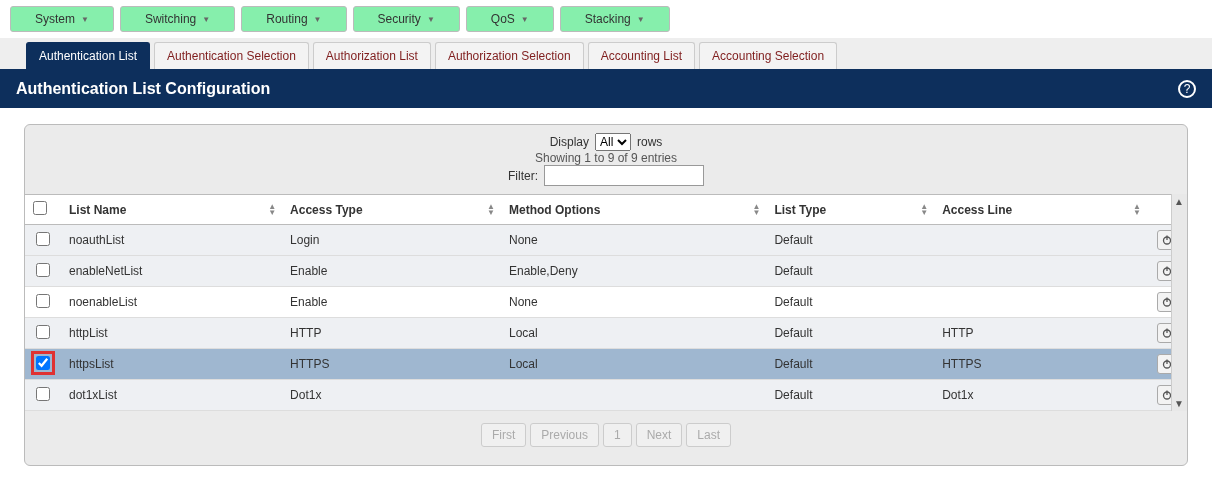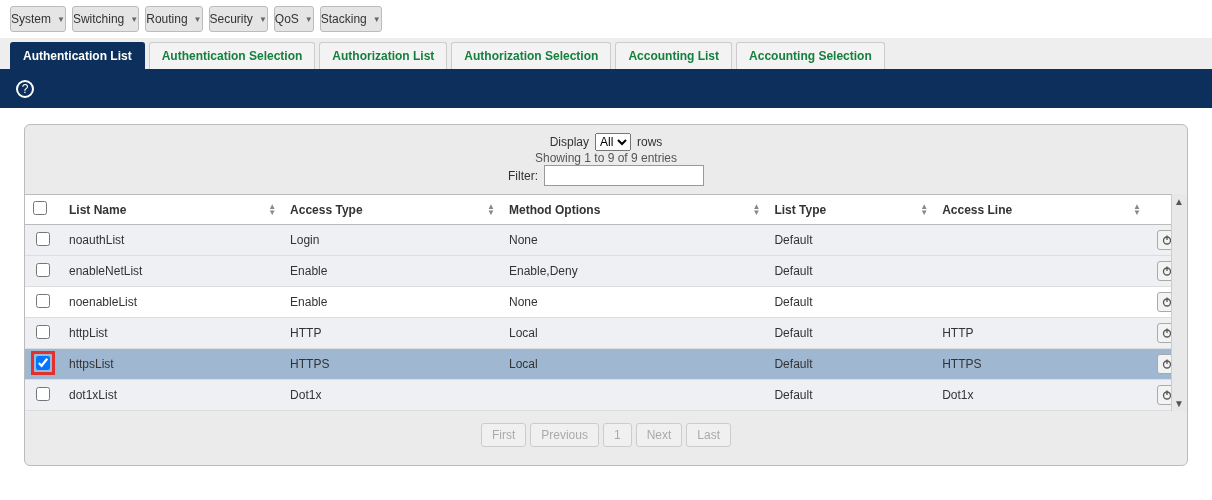--- a/index.html
+++ b/index.html
@@ -1,28 +1,28 @@
 <!DOCTYPE html>
 <html><head>
 <meta charset="utf-8">
 <style>
   * { box-sizing: border-box; margin: 0; padding: 0; }
   body { font-family: Arial, sans-serif; font-size: 12px; color: #333; background: #fff; }
   .top-nav { display: flex; gap: 6px; padding: 6px 10px; background: #fff; }
   .nav-btn {
     display: inline-flex; align-items: center; gap: 6px;
-    padding: 5px 0; border: 1px solid #bbb; border-radius: 3px;
-    background: #e5e5e5; cursor: pointer; font-size: 12px;
+    padding: 5px 24px; border: 1px solid #bbb; border-radius: 3px;
+    background: #86efac; cursor: pointer; font-size: 12px;
   }
   .nav-btn .caret { font-size: 8px; color: #666; }
-  .tabs { display: flex; background: #eee; padding: 4px 10px 0 10px; border-bottom: 1px solid #0d2f5c; font-weight: bold; }
+  .tabs { display: flex; background: #eee; padding: 4px 10px 0 26px; border-bottom: 1px solid #0d2f5c; }
   .tab {
     padding: 6px 12px; border: 1px solid #ccc; border-bottom: none;
     border-top-left-radius: 3px; border-top-right-radius: 3px;
-    background: #f3f3f3; color: #15803d; margin-right: 4px; cursor: pointer;
+    background: #f3f3f3; color: #7f1d1d; margin-right: 4px; cursor: pointer;
   }
   .tab.active { background: #0d2f5c; color: #fff; border-color: #0d2f5c; }
   .header-bar {
     background: #0d2f5c; color: #fff; padding: 10px 16px;
     display: flex; justify-content: space-between; align-items: center;
   }
   .header-bar h1 { font-size: 16px; font-weight: bold; }
   .help-icon {
     width: 18px; height: 18px; border: 2px solid #fff; border-radius: 50%;
     display: inline-flex; align-items: center; justify-content: center;
@@ -102,20 +102,21 @@
 <div class="tabs" id="tabs">
     <div class="tab active">Authentication List</div>
     <div class="tab">Authentication Selection</div>
     <div class="tab">Authorization List</div>
     <div class="tab">Authorization Selection</div>
     <div class="tab">Accounting List</div>
     <div class="tab">Accounting Selection</div>
   </div>
 
 <div class="header-bar">
+  <h1>Authentication List Configuration</h1>
   <span class="help-icon">?</span>
 </div>
 
 <div class="panel">
   <div class="table-controls">
     <div class="display-row">
       <span>Display</span>
       <select>
         <option>All</option>
       </select>

